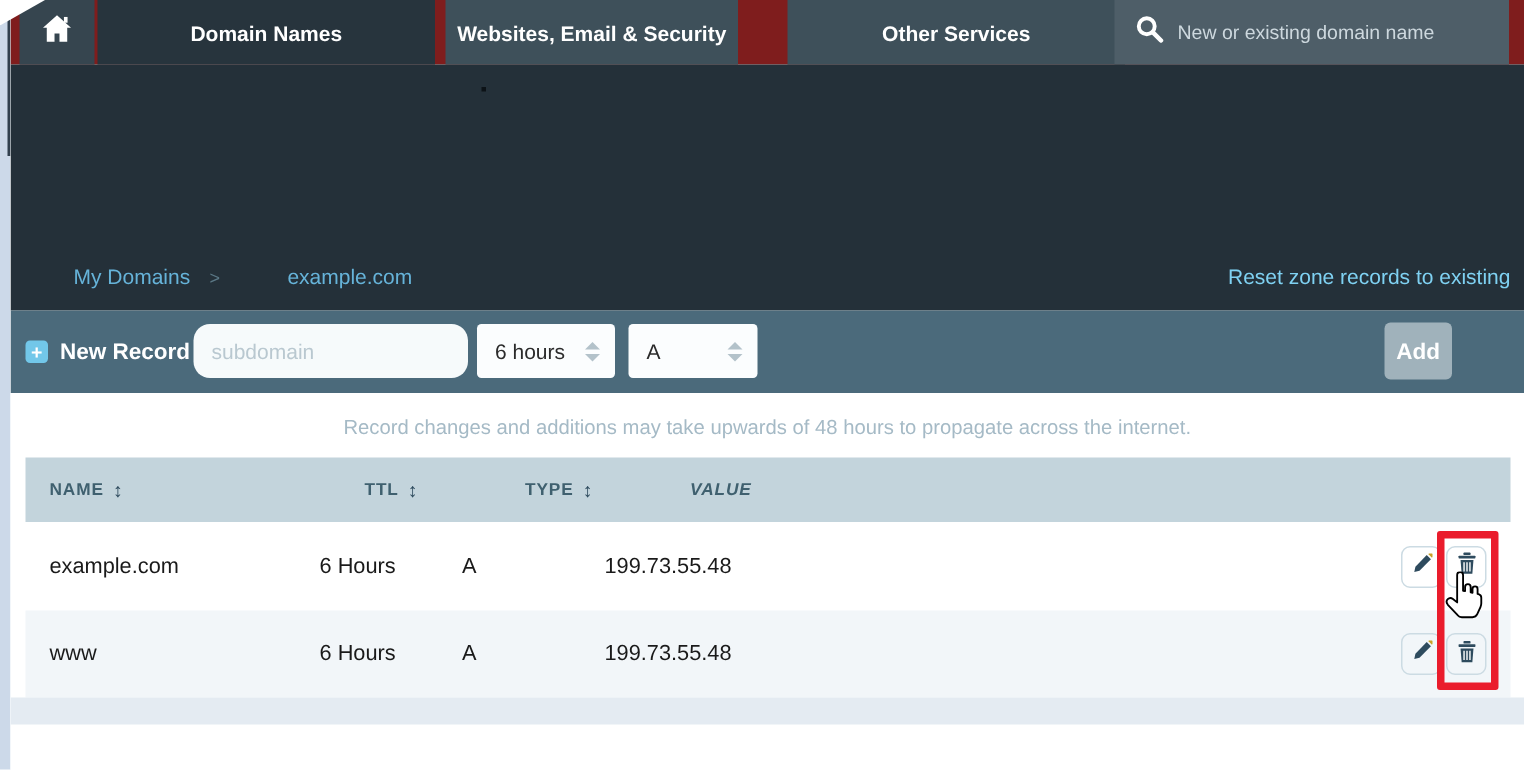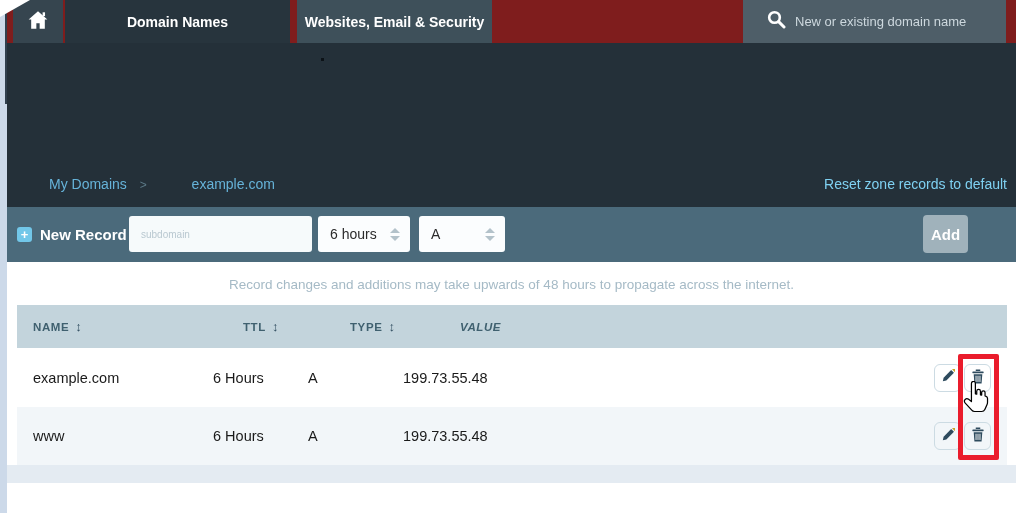--- a/index.html
+++ b/index.html
@@ -17,21 +17,21 @@
   
   .navbar { position:absolute; top:0; left:0; width:100%; height:43px; background:#7f1d1d; }
   .home-btn { position:absolute; left:6px; top:0; width:50px; height:43px; background:#36454f;
               display:flex; align-items:center; justify-content:center; cursor:pointer; }
   .tab { position:absolute; top:0; height:43px; display:flex; align-items:center; justify-content:center;
          color:#fff; font-size:14px; font-weight:600; cursor:pointer; }
   .tab-active { left:58px; width:225px; background:#27343d; }
   .tab-2 { left:290px; width:195px; background:#3e505a; }
   .tab-3 { left:518px; width:225px; background:#3e505a; }
   .search { position:absolute; left:736px; top:0; width:263px; height:43px; background:#4e5e68;
-            display:flex; align-items:center; gap:9px; padding-left:24px; }
+            display:flex; align-items:center; gap:9px; padding-left:14px; }
   .search input { background:transparent; border:none; outline:none; color:#fff; font-size:13px; width:210px;
                   font-family:"Liberation Sans", sans-serif; }
   .search input::placeholder { color:#cdd8de; }
 
   
   .hero { position:absolute; top:43px; left:0; width:100%; height:164px; background:#243039; }
   .hero-dot { position:absolute; left:314px; top:15px; width:3px; height:3px; background:#0c1217; }
   .page-title { position:absolute; top:54px; left:0; width:100%; text-align:center; color:#fff;
                 font-size:27px; font-weight:400; letter-spacing:.5px; }
   .breadcrumb-row { position:absolute; top:131px; left:10px; right:9px; height:20px;
@@ -39,22 +39,22 @@
   .breadcrumb a { color:#66b3d9; text-decoration:none; cursor:pointer;margin-left:32px; }
   .breadcrumb .sep { color:#5b7886; margin:0 9px; font-size:12px; }
   .reset-link { color:#7fd1f2; text-decoration:none; cursor:pointer; }
 
   
   .formbar { position:absolute; top:207px; left:0; width:100%; height:55px; background:#4b6a7b; }
   .newrec { position:absolute; left:10px; top:0; height:55px; display:flex; align-items:center; gap:8px;
             color:#fff; font-size:15px; font-weight:600; cursor:pointer; }
   .plus { display:inline-flex; width:15px; height:15px; background:#72c7e9; border-radius:3px;
           color:#fff; font-size:13px; font-weight:700; align-items:center; justify-content:center; line-height:1; }
-  .inp { position:absolute; top:9px; height:36px; background:#f6fafb; border:none; border-radius:3px;
-         font-size:10px; color:#333; padding:0 12px; outline:none; font-family:"Liberation Sans", sans-serif; }
+  .inp { position:absolute; top:9px; height:36px; background:#f6fafb; border:none; border-radius:11px;
+         font-size:14px; color:#333; padding:0 12px; outline:none; font-family:"Liberation Sans", sans-serif; }
   .inp::placeholder { color:#b9c8d0; }
   .inp-sub { left:122px; width:183px; }
   .inp-val { left:507px; width:402px; }
   .sel { position:absolute; top:9px; height:36px; background:#fbfdfe; border-radius:3px; cursor:pointer;
          display:flex; align-items:center; justify-content:space-between; padding:0 10px 0 12px;
          font-size:14px; color:#2b2b2b; }
   .sel-ttl { left:311px; width:92px; }
   .sel-type { left:412px; width:86px; }
   .spin { display:flex; flex-direction:column; gap:3px; }
   .spin i { display:block; width:0; height:0; border-left:5px solid transparent; border-right:5px solid transparent; }
@@ -105,40 +105,41 @@
       <div class="home-btn">
         <span>
           <svg width="22" height="20" viewBox="0 0 20 18">
             <path fill="#fff" d="M10 1 1.5 8.6h2.3V17h4.7v-5h3v5h4.7V8.6h2.3z"></path>
             <rect fill="#fff" x="14.2" y="2" width="2.2" height="3.5"></rect>
           </svg>
         </span>
       </div>
       <div class="tab tab-active">Domain Names</div>
       <div class="tab tab-2">Websites, Email &amp; Security</div>
+      <div class="tab tab-3">Other Services</div>
       <div class="search">
         <span>
           <svg width="19" height="19" viewBox="0 0 19 19">
             <circle cx="7.5" cy="7.5" r="5.3" fill="none" stroke="#fff" stroke-width="2.6"></circle>
             <line x1="11.6" y1="11.6" x2="17" y2="17" stroke="#fff" stroke-width="3" stroke-linecap="round"></line>
           </svg>
         </span>
         <input type="text" placeholder="New or existing domain name" style="">
       </div>
     </div>
 
     <div class="hero">
       <div class="hero-dot"></div>
       <div class="breadcrumb-row">
         <div class="breadcrumb">
           <a>My Domains</a>
           <span class="sep">&gt;</span>
           <a>example.com</a>
         </div>
-        <a class="reset-link">Reset zone records to default</a>
+        <a class="reset-link">Reset zone records to existing</a>
       </div>
     </div>
 
     <div class="formbar">
       <div class="newrec">
         <span class="plus">+</span>
         <span>New Record</span>
       </div>
       <input type="text" class="inp inp-sub" placeholder="subdomain" style="">
       <div class="sel sel-ttl">

